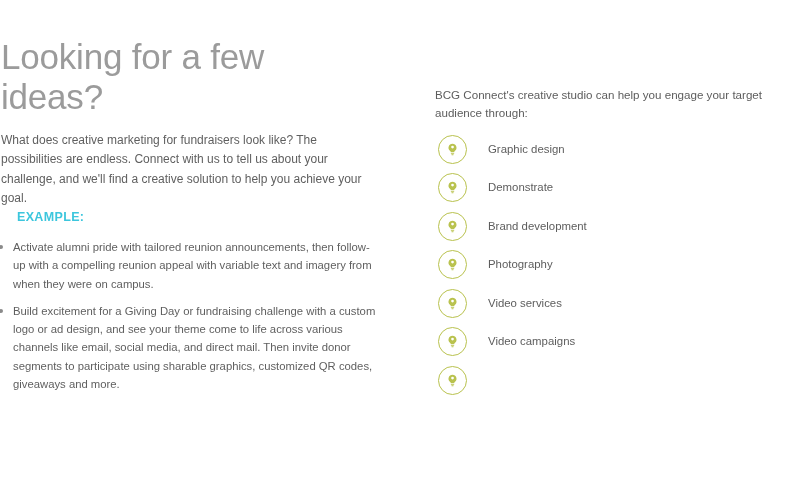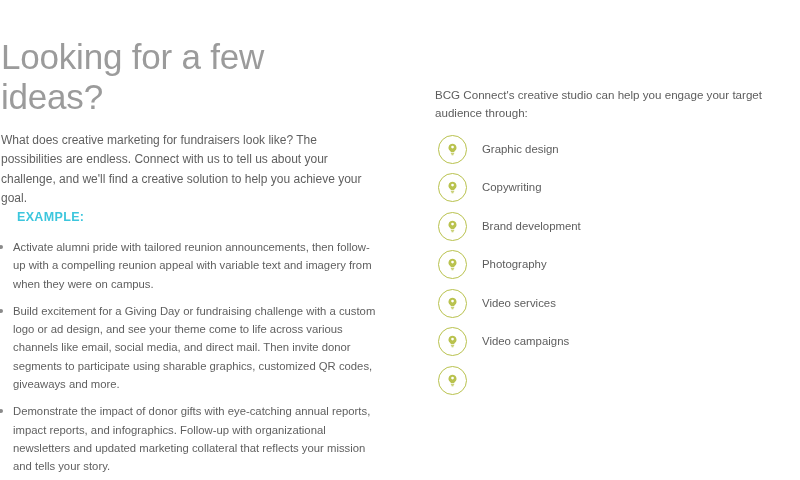--- a/index.html
+++ b/index.html
@@ -149,21 +149,21 @@
     border-radius: 50%;
     border: 1.1px solid #b9c24e;
     display: flex;
     align-items: center;
     justify-content: center;
     background: #ffffff;
   }
   .bulb-badge svg { display: block; }
 
   .service-label {
-    margin-left: 15px;
+    margin-left: 21px;
     font-size: 11.4px;
     font-weight: 400;
     line-height: 1.3;
     color: #5d5d5d;
     white-space: nowrap;
   }
 </style>
 </head>
 <body>
 
@@ -174,21 +174,20 @@
     <h1 class="headline">Looking for a few
 ideas?</h1>
 
     <p class="lede">What does creative marketing for fundraisers look like?  The possibilities are endless.  Connect with us to tell us about your challenge, and we'll find a creative solution to help you achieve your goal.</p>
 
     <p class="example-label">EXAMPLE:</p>
 
     <ul class="example-list">
       <li>Activate alumni pride with tailored reunion announcements, then follow-up with a compelling reunion appeal with variable text and imagery from when they were on campus.</li>
       <li>Build excitement for a Giving Day or fundraising challenge with a custom logo or ad design, and see your theme come to life across various channels like email, social media, and direct mail.  Then invite donor segments to participate using sharable graphics, customized QR codes, giveaways and more.</li>
-      <li>Demonstrate the impact of donor gifts with eye-catching annual reports, impact reports, and infographics.  Follow-up with organizational newsletters and updated marketing collateral that reflects your mission and tells your story.</li>
     </ul>
   </div>
 
   <div class="right-col">
 
     <p class="right-intro">BCG Connect's creative studio can help you engage your target audience through:</p>
 
     <ul class="services">
 
       <li class="service-item">
@@ -205,21 +204,21 @@
 
       <li class="service-item">
         <span class="bulb-badge">
           <svg width="15" height="15" viewBox="0 0 24 24" aria-hidden="true">
             <path d="M12 2.6a6.4 6.4 0 0 0-3.7 11.6c.6.45.95 1.1.95 1.8v.5h5.5v-.5c0-.7.35-1.35.95-1.8A6.4 6.4 0 0 0 12 2.6z" fill="#b9c24e"></path>
             <rect x="9.25" y="17.4" width="5.5" height="1.5" rx="0.6" fill="#b9c24e"></rect>
             <rect x="10.1" y="19.7" width="3.8" height="1.5" rx="0.7" fill="#b9c24e"></rect>
             <circle cx="12" cy="8" r="2.2" fill="#ffffff"></circle>
           </svg>
         </span>
-        <span class="service-label">Copywriting</span>
+        <span class="service-label">Demonstrate</span>
       </li>
 
       <li class="service-item">
         <span class="bulb-badge">
           <svg width="15" height="15" viewBox="0 0 24 24" aria-hidden="true">
             <path d="M12 2.6a6.4 6.4 0 0 0-3.7 11.6c.6.45.95 1.1.95 1.8v.5h5.5v-.5c0-.7.35-1.35.95-1.8A6.4 6.4 0 0 0 12 2.6z" fill="#b9c24e"></path>
             <rect x="9.25" y="17.4" width="5.5" height="1.5" rx="0.6" fill="#b9c24e"></rect>
             <rect x="10.1" y="19.7" width="3.8" height="1.5" rx="0.7" fill="#b9c24e"></rect>
             <circle cx="12" cy="8" r="2.2" fill="#ffffff"></circle>
           </svg>

